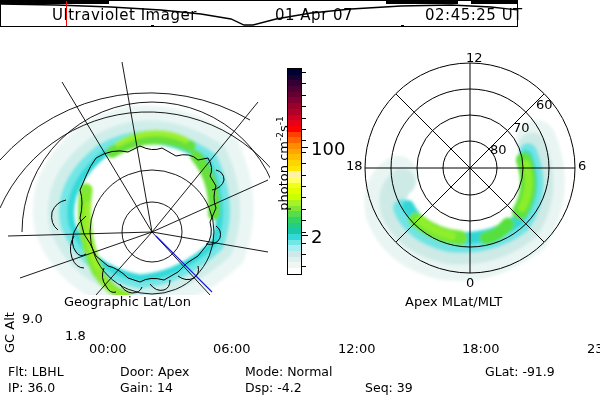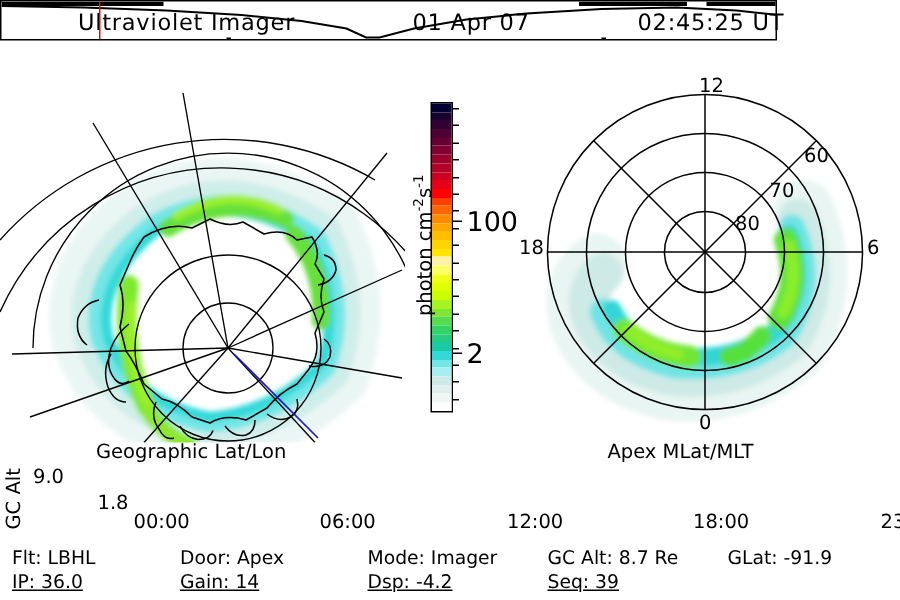--- a/index.html
+++ b/index.html
@@ -49,21 +49,21 @@
     transform-origin:0 0;transform:rotate(-90deg) translate(-40px,0);
     font-size:13px;text-align:center;white-space:nowrap;
   }
   .xtick{position:absolute;font-size:13px;top:341px;white-space:nowrap;}
   .panel-cap{position:absolute;font-size:13px;top:294px;white-space:nowrap;}
 
   
   #footer{position:absolute;left:0;top:364px;width:496px;height:34px;}
   #footer .fcell{position:absolute;font-size:12.5px;white-space:nowrap;}
   .row1{top:0;}
-  .row2{top:16px;text-decoration:underline;}
+  .row2{top:16px;}
   .c0{left:8px;}
   .c1{left:120px;}
   .c2{left:245px;}
   .c3{left:365px;}
   .c4{left:485px;}
 </style>
 </head>
 <body>
 
 <div id="header" class="abs">
@@ -264,24 +264,23 @@
     <div class="xtick" style="left: 587px;">23:59</div>
   </div>
 
 <div id="footer">
   <span class="fcell row1 c0">Flt: LBHL</span>
   <span class="fcell row2 c0">IP: 36.0</span>
 
   <span class="fcell row1 c1">Door: Apex</span>
   <span class="fcell row2 c1">Gain: 14</span>
 
-  <span class="fcell row1 c2">Mode: Imager</span>
+  <span class="fcell row1 c2">Mode: Normal</span>
   <span class="fcell row2 c2">Dsp:   -4.2</span>
 
-  <span class="fcell row1 c3">GC Alt: 8.7 Re</span>
   <span class="fcell row2 c3">Seq: 39</span>
 
   <span class="fcell row1 c4">GLat: -91.9</span>
 </div>
 
 <div class="cbtick" style="top: 147px;"></div>
 <div class="cblabel" style="top: 140px;">100</div>
 <div class="cbtick" style="top: 235px;"></div>
 <div class="cblabel" style="top: 228px;">2</div>
 <div class="cbtick" style="top: 72px; width: 4px;"></div>

